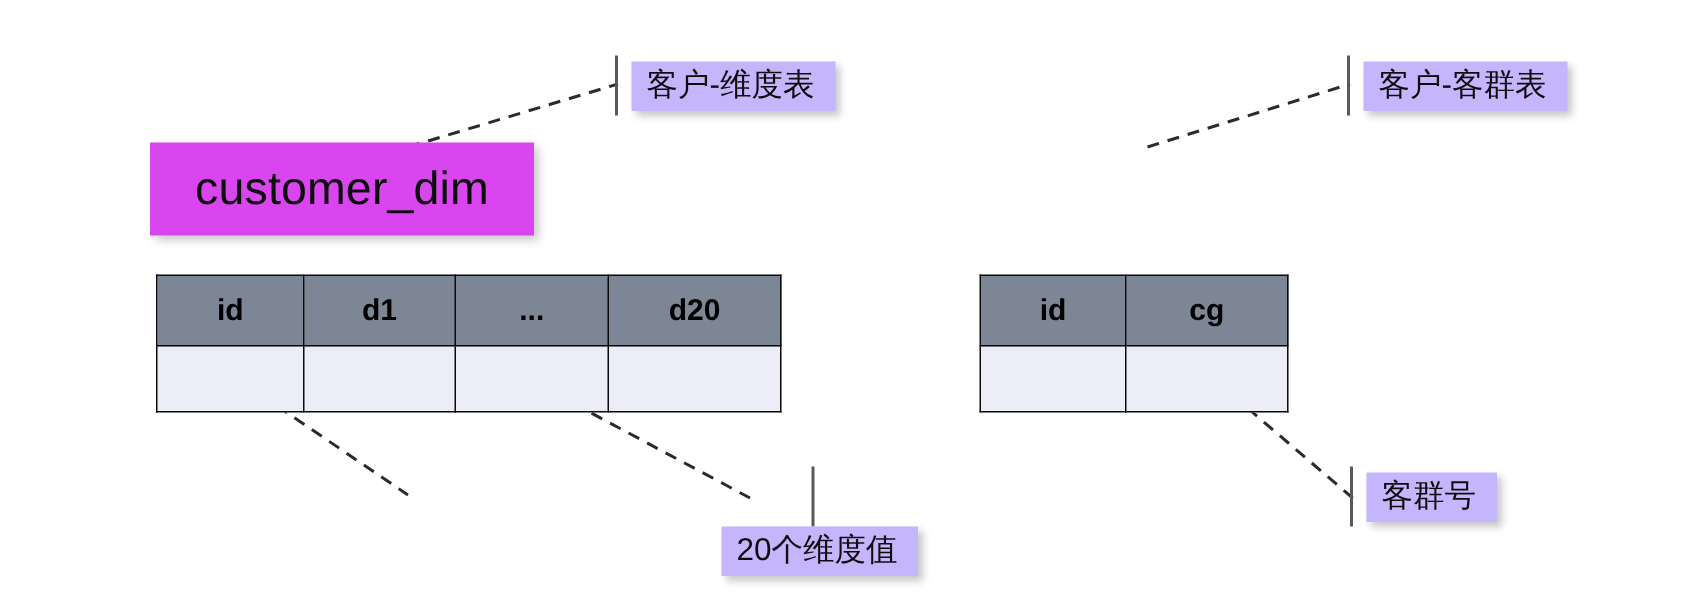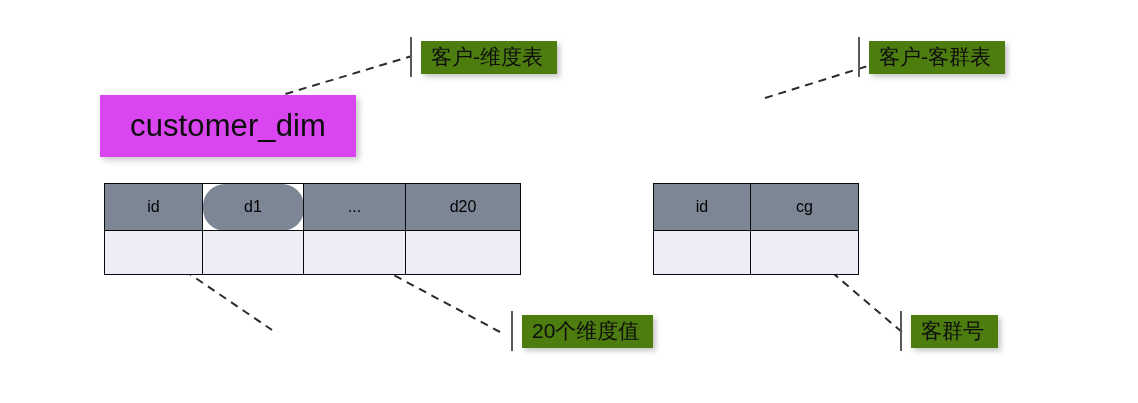--- a/index.html
+++ b/index.html
@@ -53,22 +53,22 @@
   }
   .data-table th,
   .data-table td {
     border: 1.6px solid #0a0a0a;
     padding: 0;
     margin: 0;
   }
   .data-table th {
     background: #7c8694;
     color: #000000;
-    font-size: 16px;
-    font-weight: normal;
+    font-size: 20px;
+    font-weight: bold;
     height: 46px;
     vertical-align: middle;
   }
   .data-table td {
     background: #ecedf7;
     height: 43px;
   }
 
   
   .callout {
@@ -78,21 +78,21 @@
     align-items: center;
   }
   .callout-tick {
     width: 2px;
     height: 40px;
     background: #595959;
     flex: none;
     margin-right: 9px;
   }
   .callout-box {
-    background: #4d7c0f;
+    background: #c4b5fd;
     box-shadow: 3px 3px 5px rgba(0,0,0,0.22);
     padding: 5px 14px 7px 10px;
     display: flex;
     align-items: center;
     height: 33px;
     box-sizing: border-box;
   }
   .callout-text {
     font-size: 21px;
     color: #0d0d0d;
@@ -116,21 +116,21 @@
   </svg>
 
   <div class="entity-box" style="left:100px; top:95px; width:256px; height:62px;">
     <span class="entity-label">customer_dim</span>
   </div>
 
   <table class="data-table" style="left:104px; top:183px; width:412px;">
     <thead>
       <tr>
         <th style="width:97px;">id</th>
-        <th style="width:100px;border-radius:22px;">d1</th>
+        <th style="width:100px;">d1</th>
         <th style="width:101px;">...</th>
         <th style="width:114px;">d20</th>
       </tr>
     </thead>
     <tbody>
       <tr>
         <td></td>
         <td></td>
         <td></td>
         <td></td>
@@ -154,29 +154,29 @@
     </tbody>
   </table>
 
   <div class="callout" style="left:410px; top:37px;">
     <div class="callout-tick"></div>
     <div class="callout-box">
       <span class="callout-text">客户-维度表</span>
     </div>
   </div>
 
-  <div class="callout" style="left:858px; top:37px;">
+  <div class="callout" style="left:898px; top:37px;">
     <div class="callout-tick"></div>
     <div class="callout-box">
       <span class="callout-text">客户-客群表</span>
     </div>
   </div>
 
 
-  <div class="callout" style="left:511px; top:311px;">
+  <div class="callout" style="left:481px; top:311px;flex-direction:column;">
     <div class="callout-tick"></div>
     <div class="callout-box">
       <span class="callout-text">20个维度值</span>
     </div>
   </div>
 
   <div class="callout" style="left:900px; top:311px;">
     <div class="callout-tick"></div>
     <div class="callout-box">
       <span class="callout-text">客群号</span>

